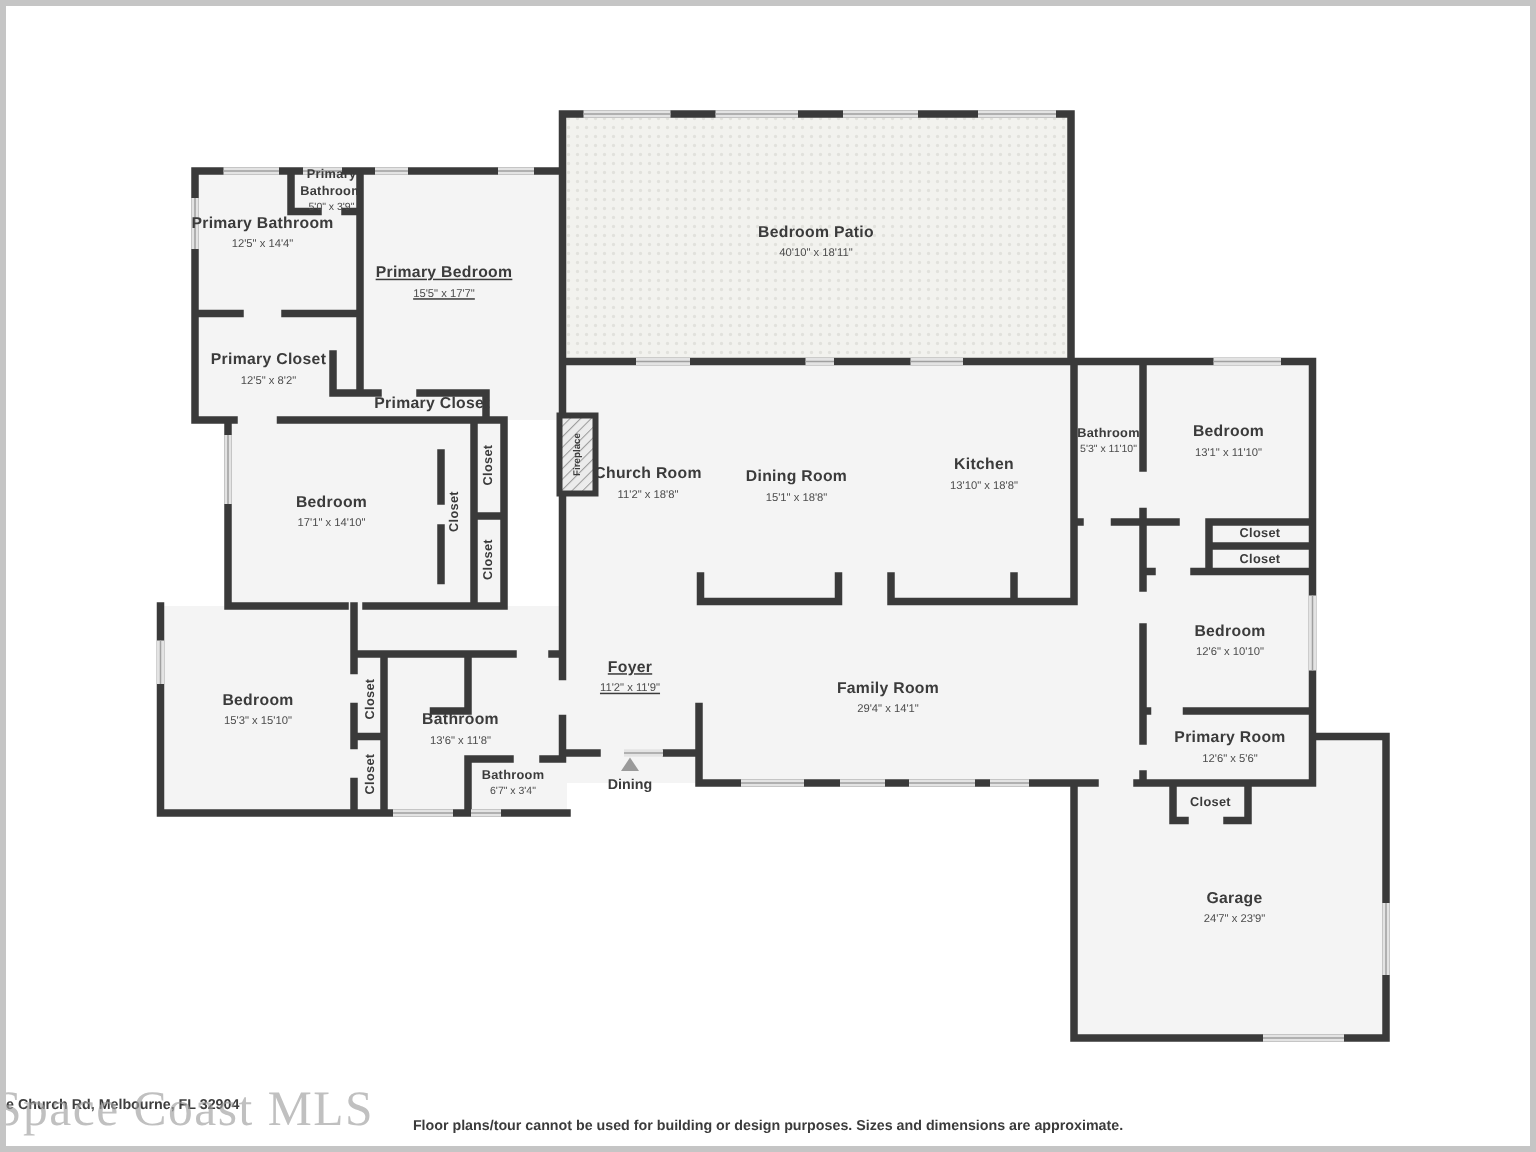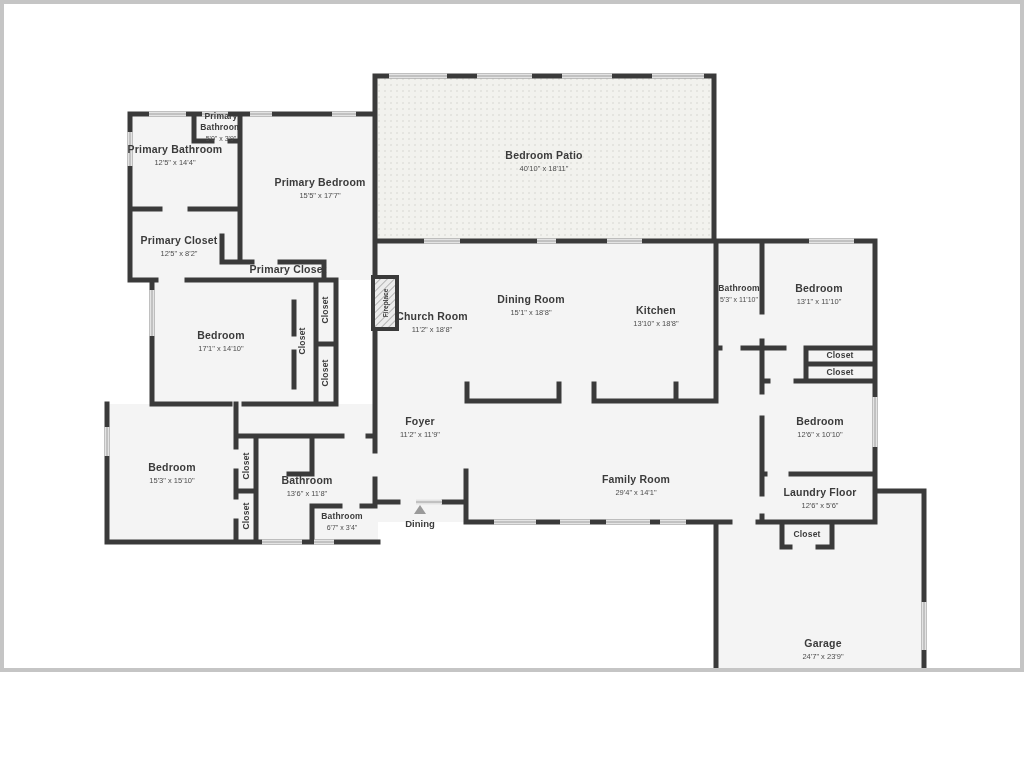--- a/index.html
+++ b/index.html
@@ -1,17 +1,17 @@
 <!DOCTYPE html>
 <html><head>
 <meta charset="utf-8">
 <style>
   html,body{margin:0;padding:0;background:#ffffff;}
   .page{
-    position:relative;width:1024px;height:672px;background:#ffffff;overflow:hidden;
+    position:relative;width:1024px;height:768px;background:#ffffff;overflow:hidden;
     box-sizing:border-box;border:4px solid #c5c5c5;
     font-family:"Liberation Sans",sans-serif;
   }
   .plan-svg{position:absolute;left:0;top:0;}
   .room-label{
     position:absolute;text-align:center;transform:translate(-50%,-50%);
     color:#3b3b3b;line-height:1.3;z-index:5;pointer-events:none;
   }
   .room-name{display:block;font-size:10.5px;font-weight:700;letter-spacing:.2px;}
   .room-dims{display:block;font-size:7.5px;font-weight:400;color:#4c4c4c;margin-top:1px;}
@@ -172,21 +172,21 @@
   <div class="room-label small" style="left:217px;top:123px;width:58px;">
     <span class="room-name">Primary Bathroom</span>
     <span class="room-dims">5'0" x 3'9"</span>
   </div>
 
   <div class="room-label" style="left:171px;top:151px;">
     <span class="room-name">Primary Bathroom</span>
     <span class="room-dims">12'5" x 14'4"</span>
   </div>
 
-  <div class="room-label" style="left:316px;top:184px;">
+  <div class="room-label" style="left:292px;top:184px;text-decoration:underline;">
     <span class="room-name">Primary Bedroom</span>
     <span class="room-dims">15'5" x 17'7"</span>
   </div>
 
   <div class="room-label" style="left:175px;top:242px;">
     <span class="room-name">Primary Closet</span>
     <span class="room-dims">12'5" x 8'2"</span>
   </div>
 
   <div class="room-label" style="left:284px;top:266px;">
@@ -196,21 +196,21 @@
   <div class="room-label" style="left:540px;top:157px;">
     <span class="room-name">Bedroom Patio</span>
     <span class="room-dims">40'10" x 18'11"</span>
   </div>
 
   <div class="room-label" style="left:428px;top:318px;">
     <span class="room-name">Church Room</span>
     <span class="room-dims">11'2" x 18'8"</span>
   </div>
 
-  <div class="room-label" style="left:527px;top:301px;">
+  <div class="room-label" style="left:527px;top:320px;">
     <span class="room-name">Dining Room</span>
     <span class="room-dims">15'1" x 18'8"</span>
   </div>
 
   <div class="room-label" style="left:652px;top:312px;">
     <span class="room-name">Kitchen</span>
     <span class="room-dims">13'10" x 18'8"</span>
   </div>
 
   <div class="room-label small" style="left:735px;top:290px;width:60px;">
@@ -236,55 +236,56 @@
   <div class="room-label" style="left:303px;top:482px;">
     <span class="room-name">Bathroom</span>
     <span class="room-dims">13'6" x 11'8"</span>
   </div>
 
   <div class="room-label small" style="left:338px;top:518px;">
     <span class="room-name">Bathroom</span>
     <span class="room-dims">6'7" x 3'4"</span>
   </div>
 
-  <div class="room-label" style="left:416px;top:423px;">
+  <div class="room-label" style="left:416px;top:447px;text-decoration:underline;">
     <span class="room-name">Foyer</span>
     <span class="room-dims">11'2" x 11'9"</span>
   </div>
 
-  <div class="room-label" style="left:588px;top:481px;margin-left:44px;">
+  <div class="room-label" style="left:588px;top:461px;">
     <span class="room-name">Family Room</span>
     <span class="room-dims">29'4" x 14'1"</span>
   </div>
 
   <div class="room-label" style="left:816px;top:423px;">
     <span class="room-name">Bedroom</span>
     <span class="room-dims">12'6" x 10'10"</span>
   </div>
 
   <div class="room-label" style="left:816px;top:494px;">
-    <span class="room-name">Laundry Floor</span>
+    <span class="room-name">Primary Room</span>
     <span class="room-dims">12'6" x 5'6"</span>
   </div>
 
-  <div class="room-label" style="left:819px;top:601px;margin-top:44px;">
+  <div class="room-label" style="left:819px;top:601px;">
     <span class="room-name">Garage</span>
     <span class="room-dims">24'7" x 23'9"</span>
   </div>
 
   <span class="closet" style="left:836px;top:351px;">Closet</span>
   <span class="closet" style="left:836px;top:368px;">Closet</span>
   <span class="closet" style="left:803px;top:530px;">Closet</span>
   <span class="closet v" style="left:298px;top:337px;">Closet</span>
   <span class="closet v" style="left:321px;top:306px;">Closet</span>
   <span class="closet v" style="left:321px;top:369px;">Closet</span>
   <span class="closet v" style="left:242px;top:462px;">Closet</span>
   <span class="closet v" style="left:242px;top:512px;">Closet</span>
 
   <span class="fireplace-label" style="left:381px;top:299px;">Fireplace</span>
 
   <div class="entry-arrow" style="left:410px;top:501px;"></div>
   <span class="entry-label" style="left:416px;top:514px;">Dining</span>
 
   <div class="address">e Church Rd, Melbourne, FL 32904</div>
   <div class="watermark">Space Coast MLS</div>
+  <div class="disclaimer">Floor plans/tour cannot be used for building or design purposes. Sizes and dimensions are approximate.</div>
 
 </div>
 
 </body></html>

